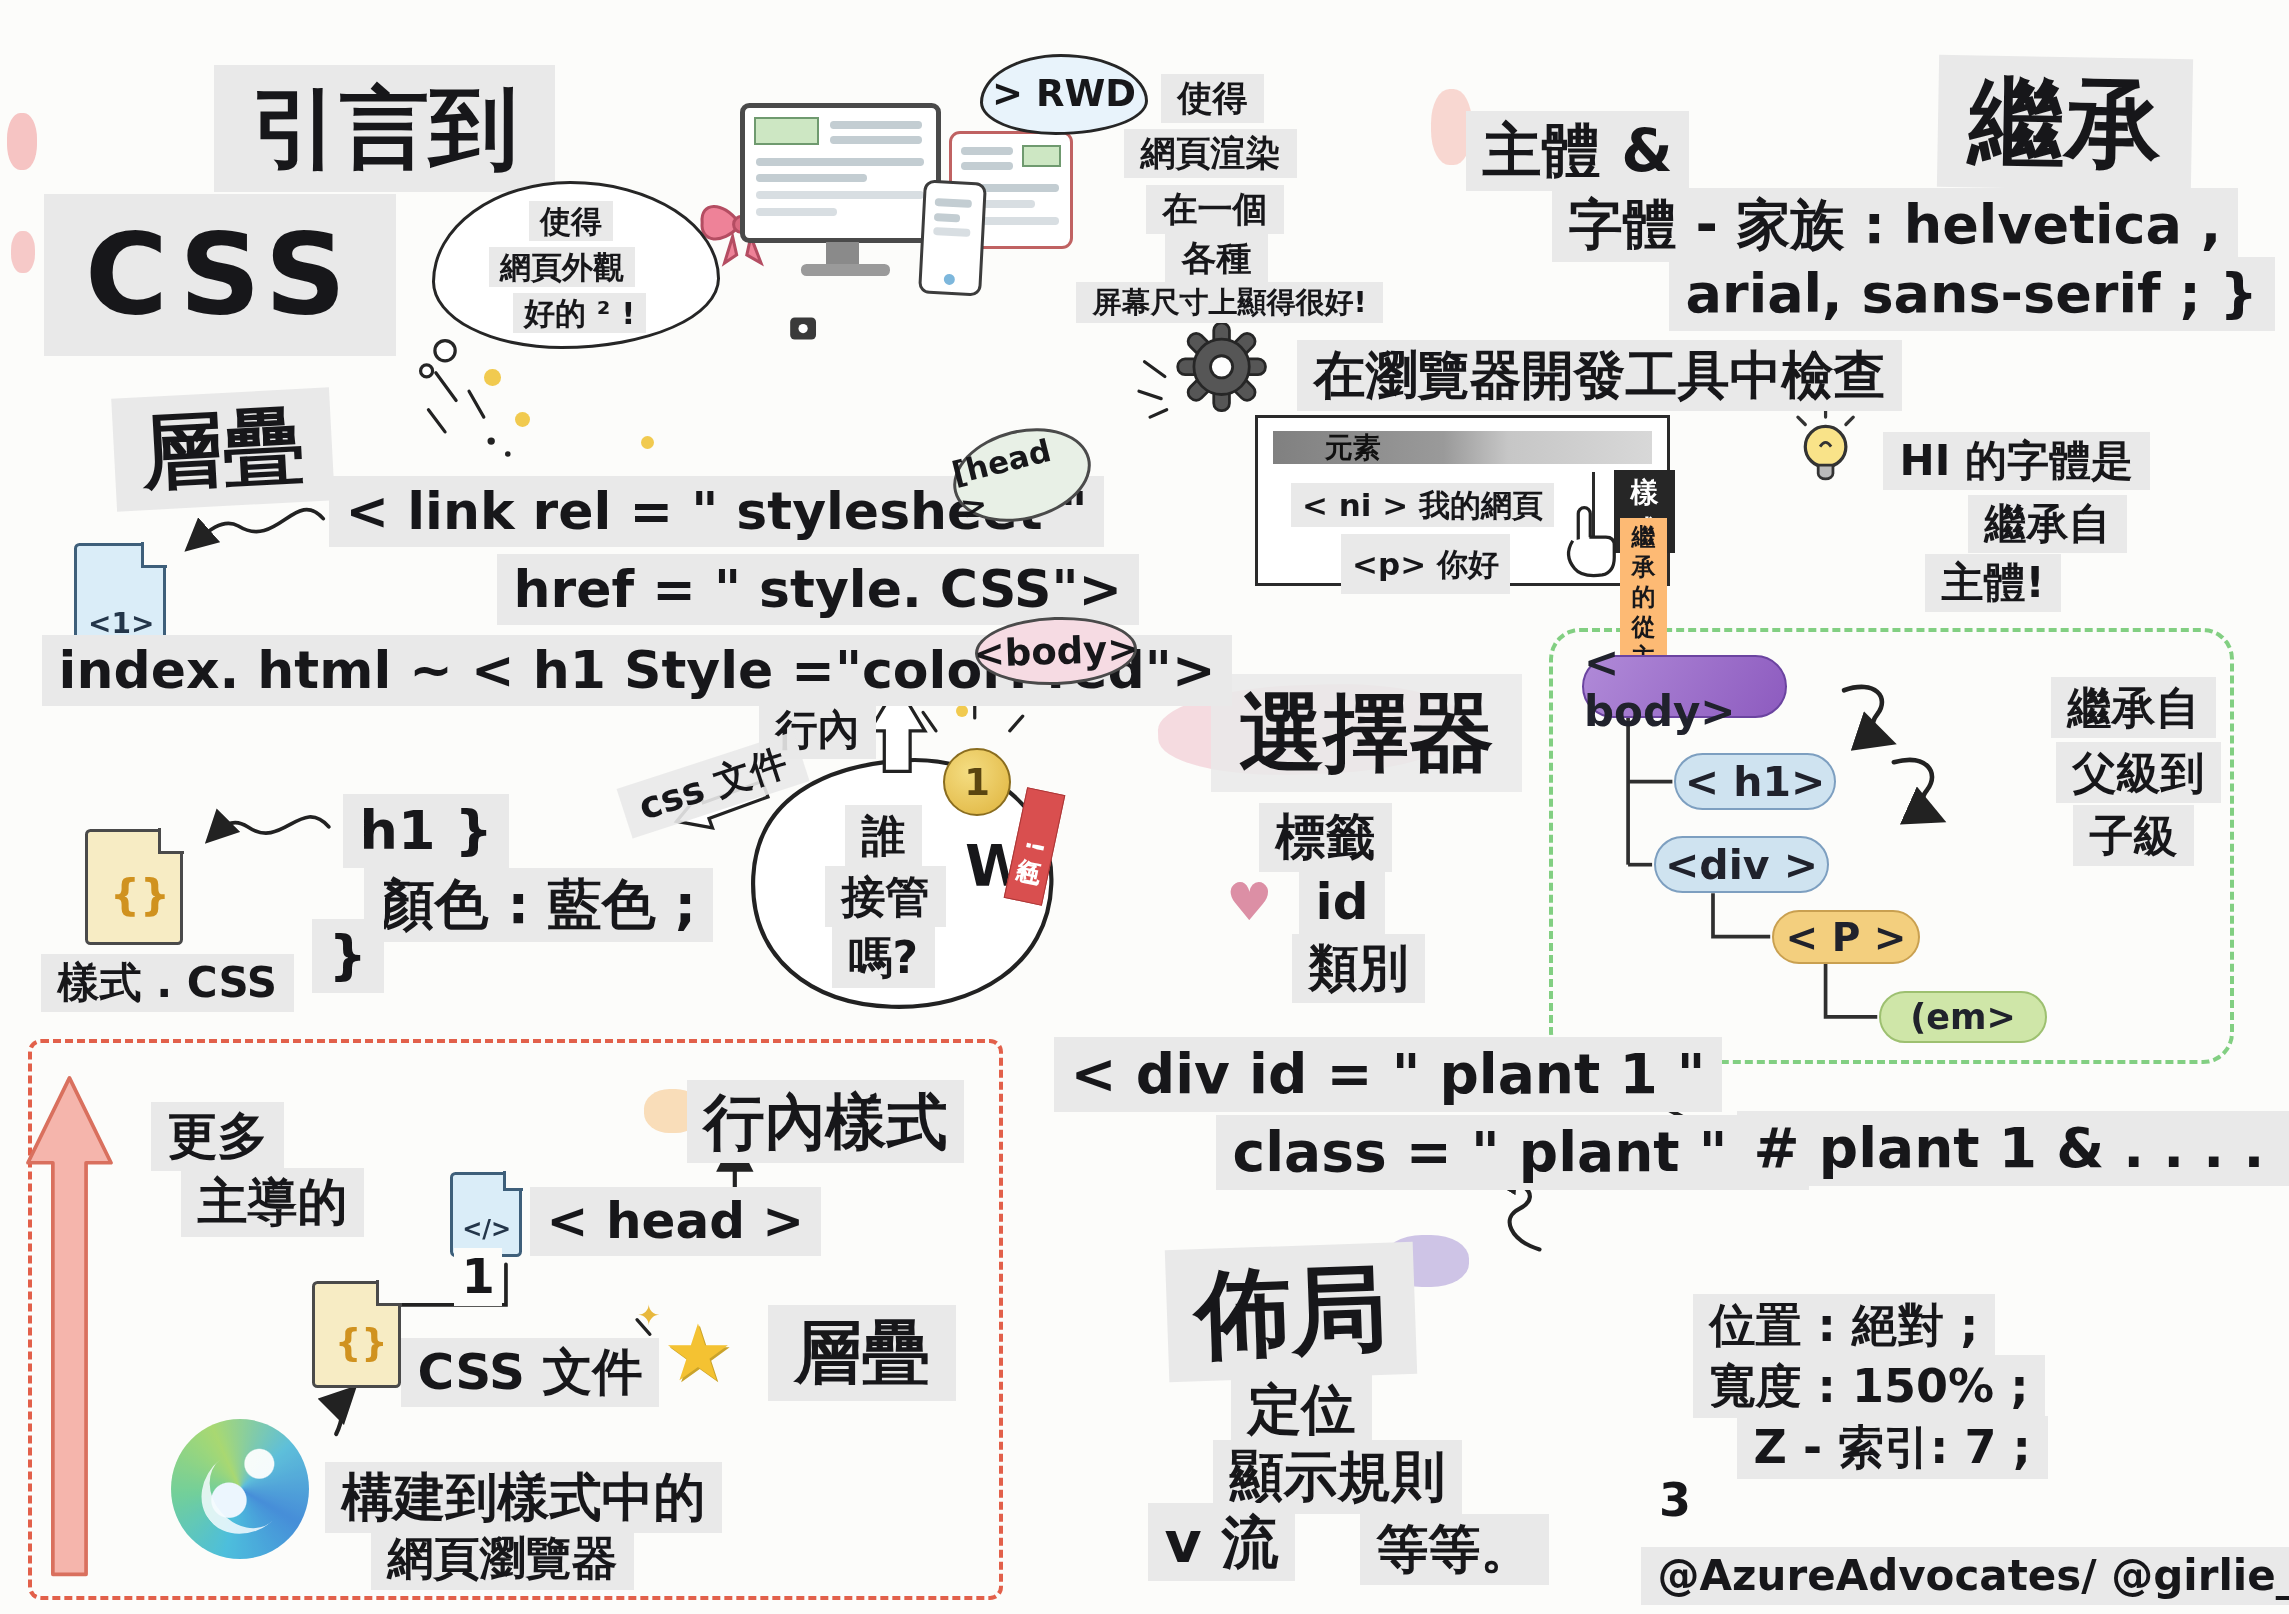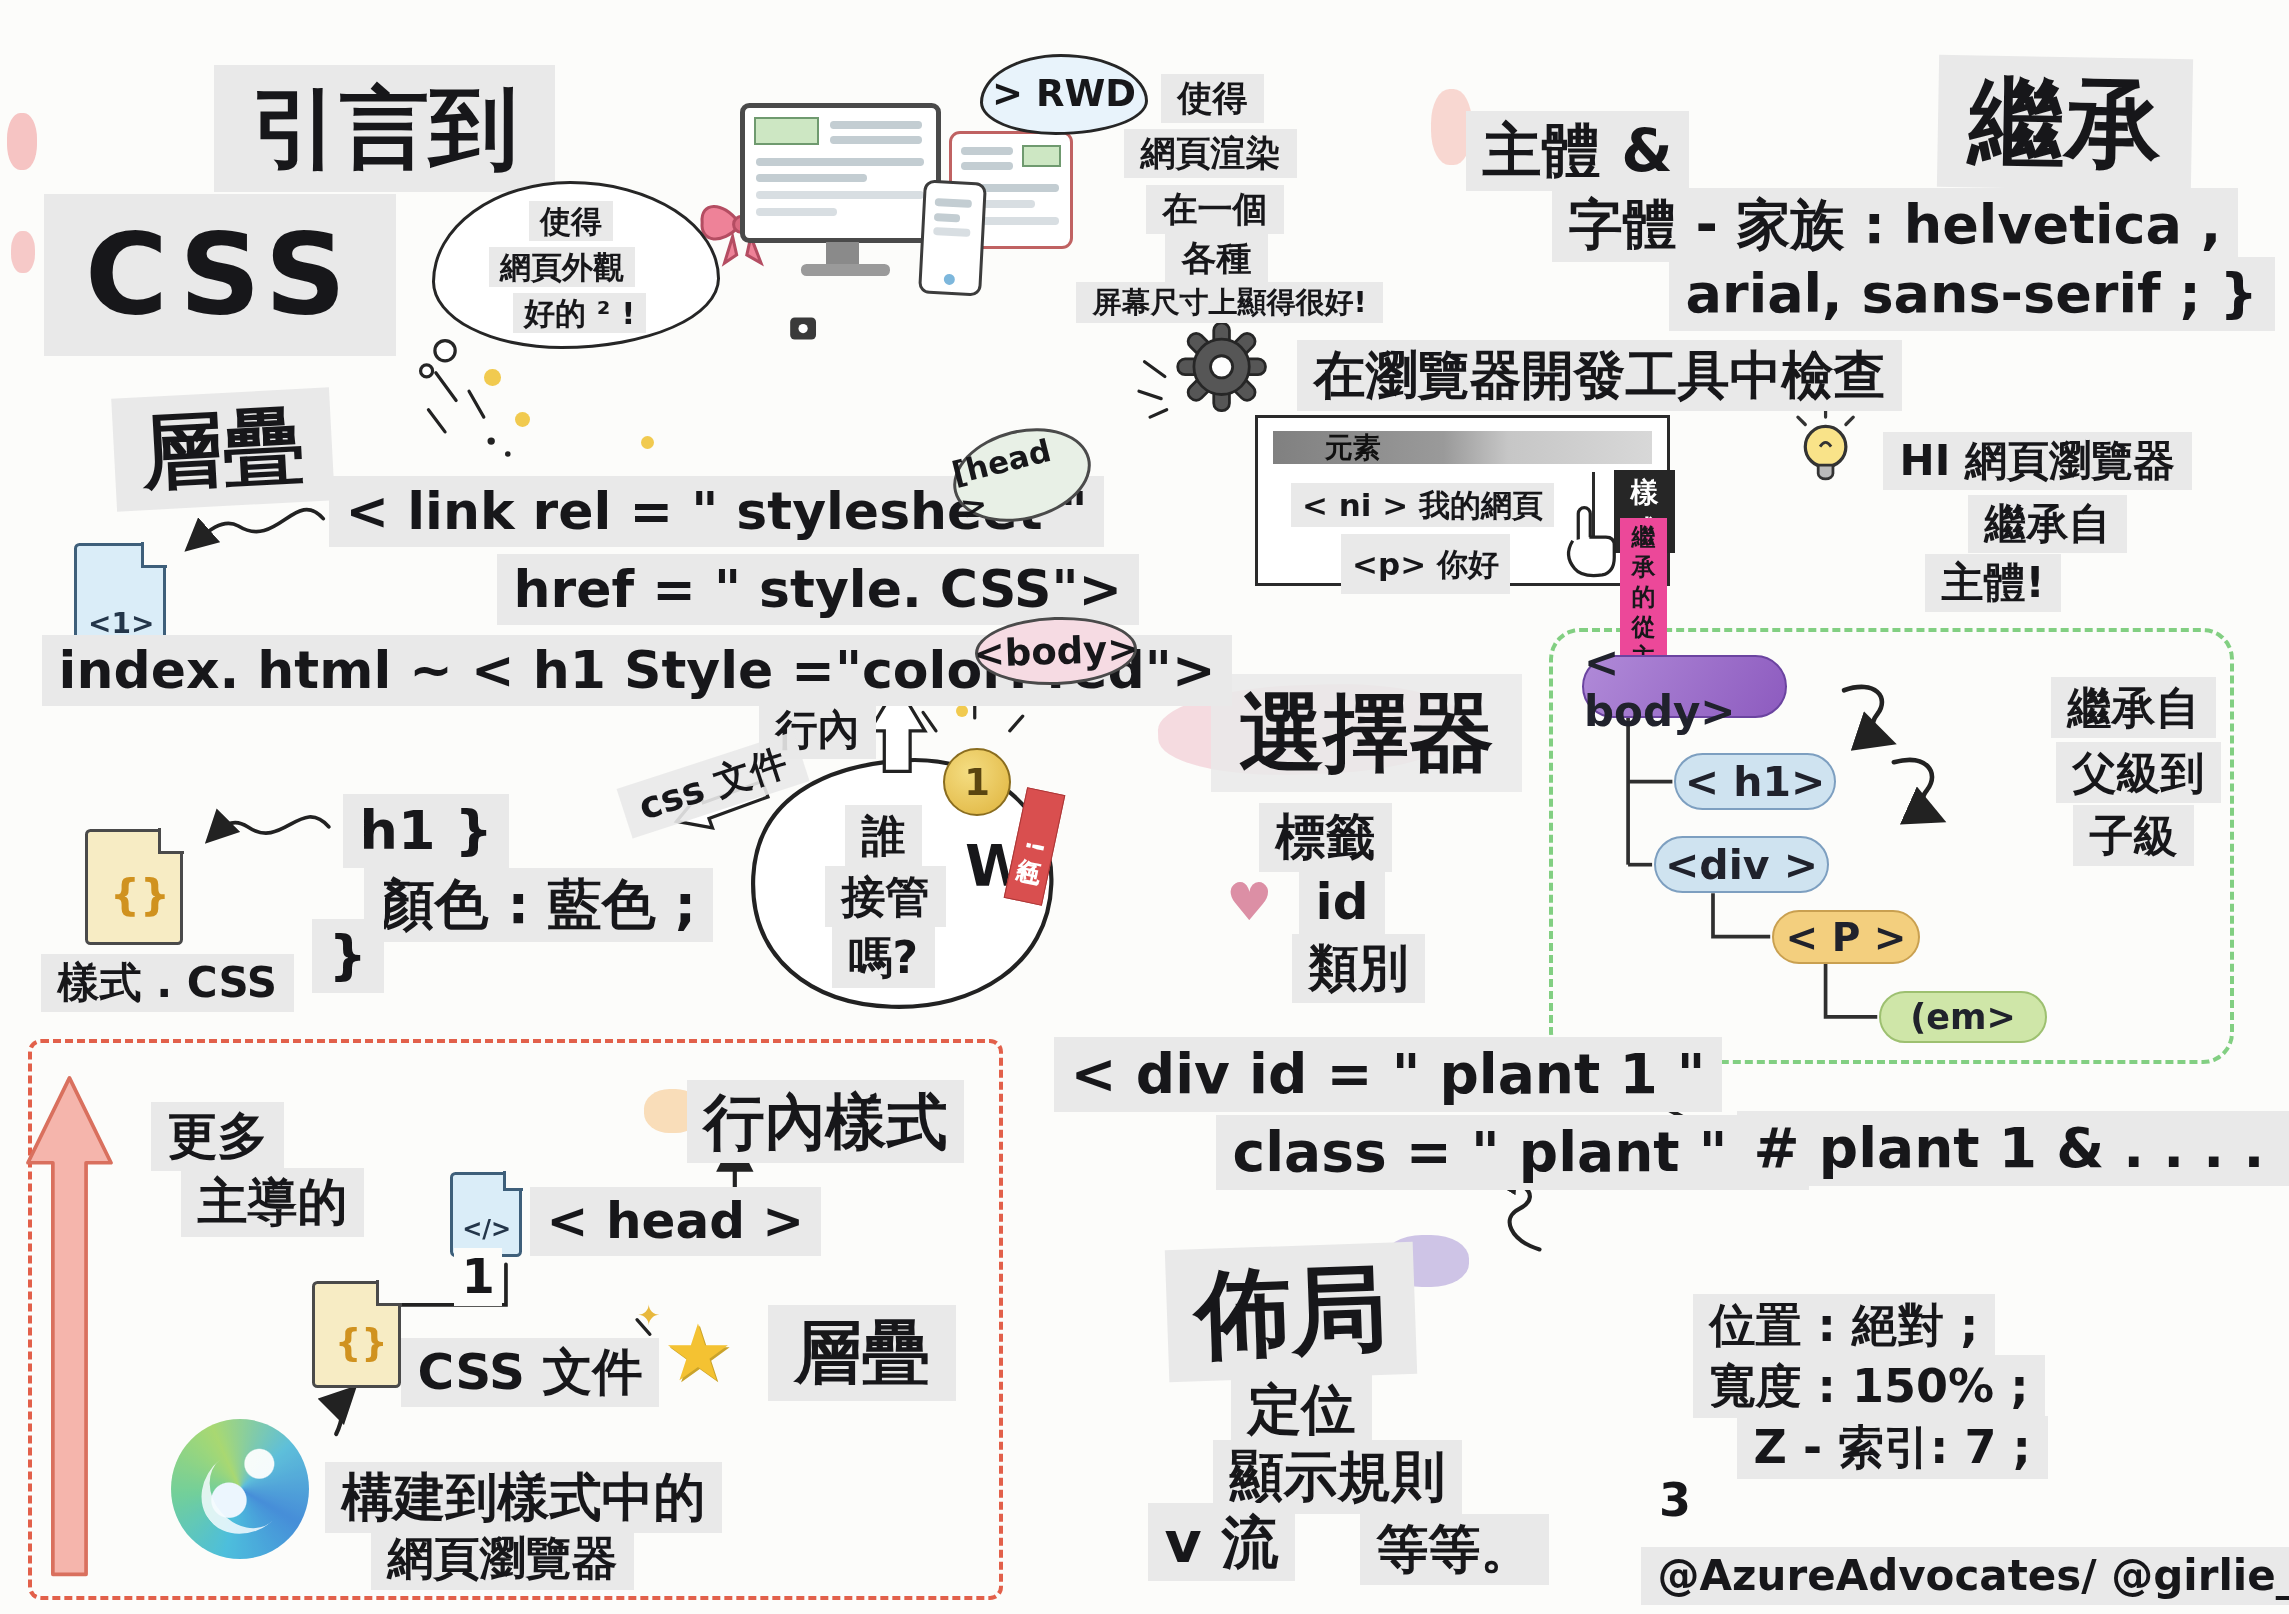--- a/index.html
+++ b/index.html
@@ -28,21 +28,21 @@
   .mon-el{position:absolute;background:#c3cdd2;height:8.3px;border-radius:3.7px}
   .mon-green{position:absolute;background:#cde7c3;border:2.8px solid #6f9a6f}
   .mon-neck{position:absolute;left:826px;top:242px;width:33px;height:24px;background:#8a8a8a}
   .mon-base{position:absolute;left:801px;top:264px;width:89px;height:12px;background:#9a9a9a;border-radius:5.5px}
   .tablet{position:absolute;left:949px;top:131px;width:124px;height:118px;border:3.7px solid #c06262;border-radius:11px;background:#fff}
   .phone{position:absolute;left:921px;top:181px;width:63px;height:114px;border:3.7px solid #3c3c3c;border-radius:11px;background:#fff;transform:rotate(3deg)}
   .devtools{position:absolute;left:1255px;top:415px;width:415px;height:171px;border:3.7px solid #2a2a2a;background:#fff}
   .dt-strip{position:absolute;left:14.8px;top:13px;right:14.8px;height:33px;background:linear-gradient(90deg,#808080 0%,#9a9a9a 45%,#c6c6c6 62%,#d8d8d8 100%);display:flex;align-items:center;color:#111;font-weight:700;font-size:28px;padding-left:52px}
   .dt-divider{position:absolute;left:334px;top:54px;bottom:11px;width:2.8px;background:#2a2a2a}
   .dt-styles{position:absolute;left:356px;top:52px;background:#262626;color:#fff;font-weight:700;font-size:28px;padding:3.7px 16.6px}
-  .dt-inherit{position:absolute;left:362px;top:100px;background:#ec4899;color:#17171a;font-weight:700;font-size:24px;padding:3.7px 11px;text-align:center;line-height:1.25}
+  .dt-inherit{position:absolute;left:362px;top:100px;background:#fdba74;color:#17171a;font-weight:700;font-size:24px;padding:3.7px 11px;text-align:center;line-height:1.25}
   .medal{position:absolute;left:943px;top:748px;width:68px;height:68px;border-radius:50%;background:radial-gradient(circle at 38% 34%,#f4dd82,#dfb33c);border:2.8px solid #8a6d1f;display:flex;align-items:center;justify-content:center;font-size:37px;font-weight:700;color:#5a4510}
   .ribbon{position:absolute;left:1015px;top:790px;width:39px;height:113px;background:#d94f4f;border:1.8px solid #a83636;transform:rotate(12deg);display:flex;align-items:center;justify-content:center;writing-mode:vertical-rl;color:#fff;font-weight:700;font-size:24px}
   .edge-icon{position:absolute;left:171px;top:1419px;width:138px;height:140px;border-radius:50%;
     background:
      radial-gradient(circle at 64% 32%, rgba(255,255,255,.95) 0 11%, rgba(255,255,255,0) 12%),
      radial-gradient(circle at 42% 58%, #eaf6ff 0 15%, rgba(255,255,255,0) 16%),
      conic-gradient(from 120deg at 50% 50%, #2e7fd4, #35b6d9, #5fc98e, #9ed45f, #49b7d6, #2e7fd4);
     opacity:.88}
   .edge-icon::after{content:"";position:absolute;left:20%;top:22%;width:58%;height:58%;border-radius:50%;border-left:14.8px solid rgba(244,251,255,.85);transform:rotate(-40deg)}
 </style>
@@ -203,21 +203,21 @@
   <div class="hl" style="left:1161px;top:74px;font-size:35px">使得</div>
   <div class="hl" style="left:1124px;top:129px;font-size:35px">網頁渲染</div>
   <div class="hl" style="left:1146px;top:185px;font-size:35px">在一個</div>
   <div class="hl" style="left:1165px;top:234px;font-size:35px">各種</div>
   <div class="hl" style="left:1076px;top:282px;font-size:29px">屏幕尺寸上顯得很好!</div>
 
   <div class="hl" style="left:1938px;top:57px;font-size:96px;padding:3.7px 31px;transform:rotate(1deg)">繼承</div>
   <div class="hl" style="left:1466px;top:111px;font-size:59px">主體 &amp;</div>
   <div class="hl" style="left:1669px;top:257px;font-size:54px">arial, sans-serif ; }</div>
   <div class="hl" style="left:1552px;top:188px;font-size:54px">字體 - 家族 : helvetica ,</div>
-  <div class="hl" style="left:1883px;top:432px;font-size:42px">HI 網頁瀏覽器</div>
+  <div class="hl" style="left:1883px;top:432px;font-size:42px">HI 的字體是</div>
   <div class="hl" style="left:1968px;top:495px;font-size:42px">繼承自</div>
   <div class="hl" style="left:1925px;top:554px;font-size:42px">主體!</div>
 
   <div class="hl" style="left:1297px;top:340px;font-size:52px">在瀏覽器開發工具中檢查</div>
   <div class="devtools">
     <div class="dt-strip">
         <span>元素</span>
       </div>
     <div class="hl" style="left:33px;top:65px;font-size:31px;padding:1.8px 11px">&lt; ni &gt; 我的網頁</div>
     <div class="hl" style="left:83px;top:116px;font-size:31px;padding:10px 11px">&lt;p&gt; 你好</div>

